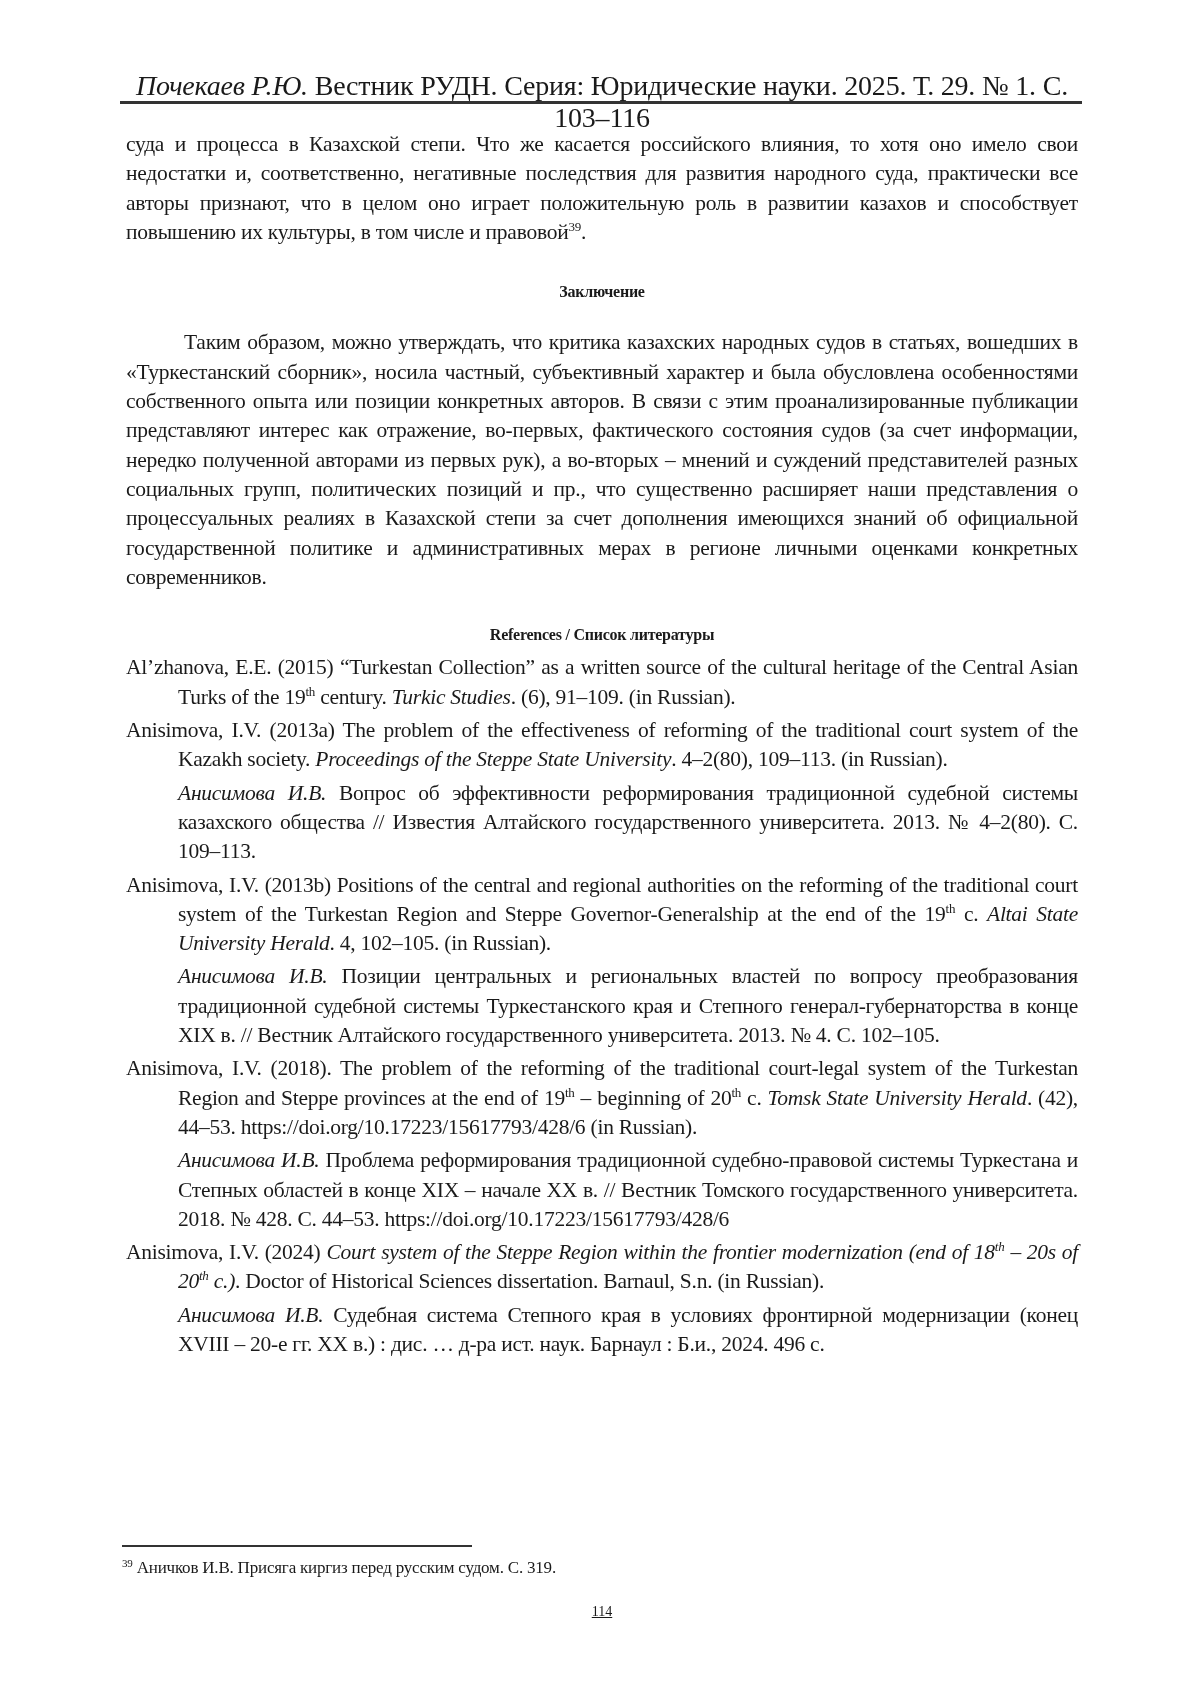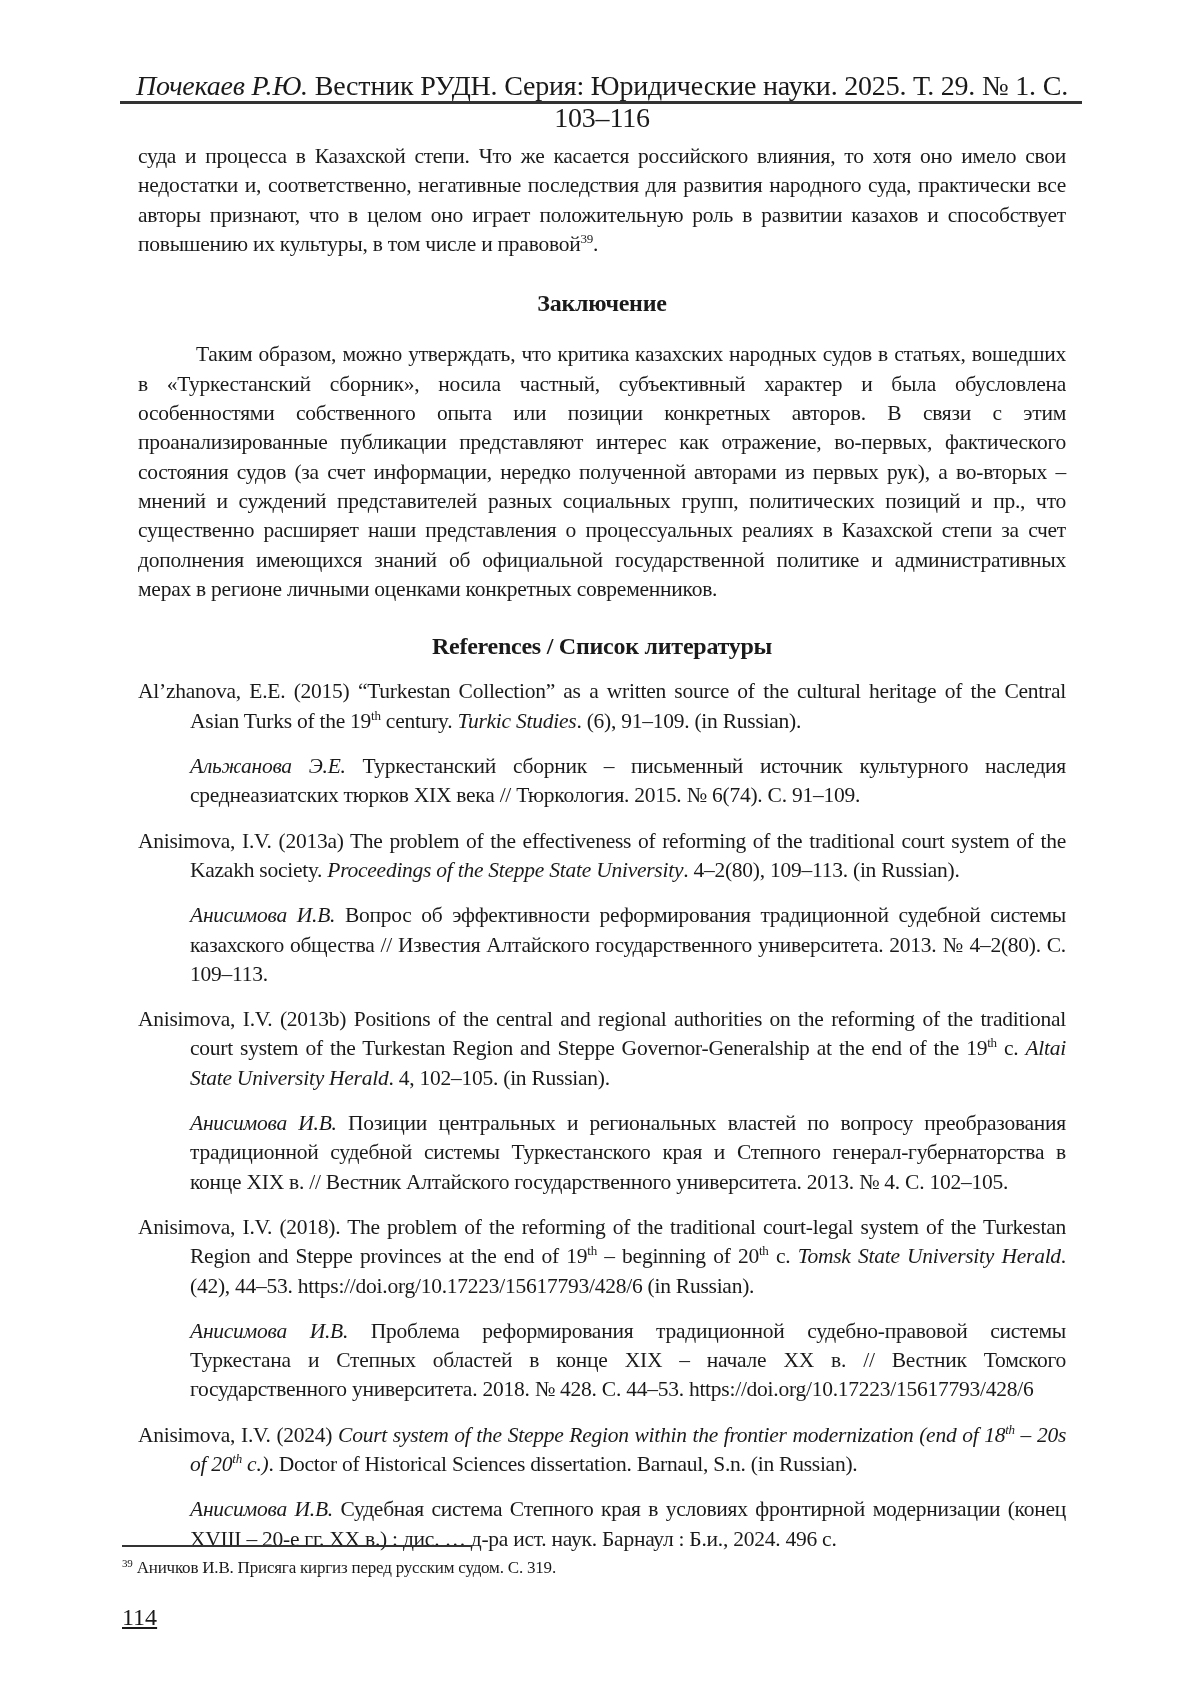--- a/index.html
+++ b/index.html
@@ -5,53 +5,52 @@
     html, body { margin: 0; padding: 0; background: #ffffff; }
     body { width: 1200px; height: 1705px; position: relative; overflow: hidden;
            font-family: "Liberation Serif", "DejaVu Serif", serif; color: #1a1a1a; }
     .page { position: absolute; left: 122px; top: 0; width: 960px; }
     .running-head { position: absolute; top: 70px; left: 0; width: 960px; text-align: center;
                     font-size: 28px; letter-spacing: -0.2px; }
     .running-head i { font-style: italic; }
     .head-rule { position: absolute; top: 101px; left: -2px; width: 962px; height: 3px; background: #333; }
     .body-text { position: absolute; top: 126px; left: 0; width: 960px; font-size: 21.5px;
                  line-height: 29.3px; text-align: justify; letter-spacing: -0.25px; }
-    .body-text p { margin: 16px; }
+    .body-text p { margin: 4px; }
     .indent { text-indent: 58px; }
     sup { font-size: 13px; line-height: 0; vertical-align: 8px; }
-    .heading { text-align: center; font-weight: bold; font-size: 24px; margin: 0; }
+    .heading { text-align: center; font-weight: bold; font-size: 16px; margin: 0; }
     .h-concl { margin-top: 30px; margin-bottom: 22px; }
     .h-refs { margin-top: 28px; }
     .ref { margin: 0; }
     .ref .en { padding-left: 52px; text-indent: -52px; text-align: justify; }
     .ref .ru { padding-left: 52px; text-align: justify; }
     .fn-rule { position: absolute; top: 1545px; left: 0; width: 350px; height: 2px; background: #333; }
     .footnote { position: absolute; top: 1558px; left: 0; font-size: 17px; letter-spacing: -0.2px; }
     .footnote sup { font-size: 11px; vertical-align: 6px; }
-    .folio { position: absolute; top: 1604px; left: 0; width: 960px; font-size: 24px;
-             display: flex; justify-content: flex-start; text-decoration: underline; }
+    .folio { position: absolute; top: 1604px; left: 0; width: 960px; font-size: 14px;
+             display: flex; justify-content: center; text-decoration: underline; }
   </style>
 </head>
 <body>
 
 <div class="page">
   <div class="running-head"><i>Почекаев Р.Ю.</i><span> Вестник РУДН. Серия: Юридические науки. 2025. Т. 29. № 1. С. 103–116</span></div>
   <div class="head-rule"></div>
 
   <div class="body-text">
     <p><span>суда и процесса в Казахской степи. Что же касается российского влияния, то хотя оно имело свои недостатки и, соответственно, негативные последствия для развития народного суда, практически все авторы признают, что в целом оно играет положительную роль в развитии казахов и способствует повышению их культуры, в том числе и правовой</span><sup>39</sup><span>.</span></p>
 
     <h2 class="heading h-concl">Заключение</h2>
     <p class="indent">Таким образом, можно утверждать, что критика казахских народных судов в статьях, вошедших в «Туркестанский сборник», носила частный, субъективный характер и была обусловлена особенностями собственного опыта или позиции конкретных авторов. В связи с этим проанализированные публикации представляют интерес как отражение, во-первых, фактического состояния судов (за счет информации, нередко полученной авторами из первых рук), а во-вторых – мнений и суждений представителей разных социальных групп, политических позиций и пр., что существенно расширяет наши представления о процессуальных реалиях в Казахской степи за счет дополнения имеющихся знаний об официальной государственной политике и административных мерах в регионе личными оценками конкретных современников.</p>
 
     <h2 class="heading h-refs">References / Список литературы</h2>
     <div id="ref-list">
         <div class="ref">
           <p class="en"><span>Al’zhanova, E.E. (2015) “Turkestan Collection” as a written source of the cultural heritage of the Central Asian Turks of the 19</span><sup>th</sup><span> century. </span><i>Turkic Studies</i><span>. (6), 91–109. (in Russian).</span></p>
-          <p class="ru"><i>Альжанова Э.Е.</i><span> Туркестанский сборник – письменный источник культурного наследия среднеазиатских тюрков XIX века // Тюркология. 2015. № 6(74). С. 91–109.</span></p>
         </div>
         <div class="ref">
           <p class="en"><span>Anisimova, I.V. (2013a) The problem of the effectiveness of reforming of the traditional court system of the Kazakh society. </span><i>Proceedings of the Steppe State University</i><span>. 4–2(80), 109–113. (in Russian).</span></p>
           <p class="ru"><i>Анисимова И.В.</i><span> Вопрос об эффективности реформирования традиционной судебной системы казахского общества // Известия Алтайского государственного университета. 2013. № 4–2(80). С. 109–113.</span></p>
         </div>
         <div class="ref">
           <p class="en"><span>Anisimova, I.V. (2013b) Positions of the central and regional authorities on the reforming of the traditional court system of the Turkestan Region and Steppe Governor-Generalship at the end of the 19</span><sup>th</sup><span> c. </span><i>Altai State University Herald</i><span>. 4, 102–105. (in Russian).</span></p>
           <p class="ru"><i>Анисимова И.В.</i><span> Позиции центральных и региональных властей по вопросу преобразования традиционной судебной системы Туркестанского края и Степного генерал-губернаторства в конце XIX в. // Вестник Алтайского государственного университета. 2013. № 4. С. 102–105.</span></p>
         </div>
         <div class="ref">

